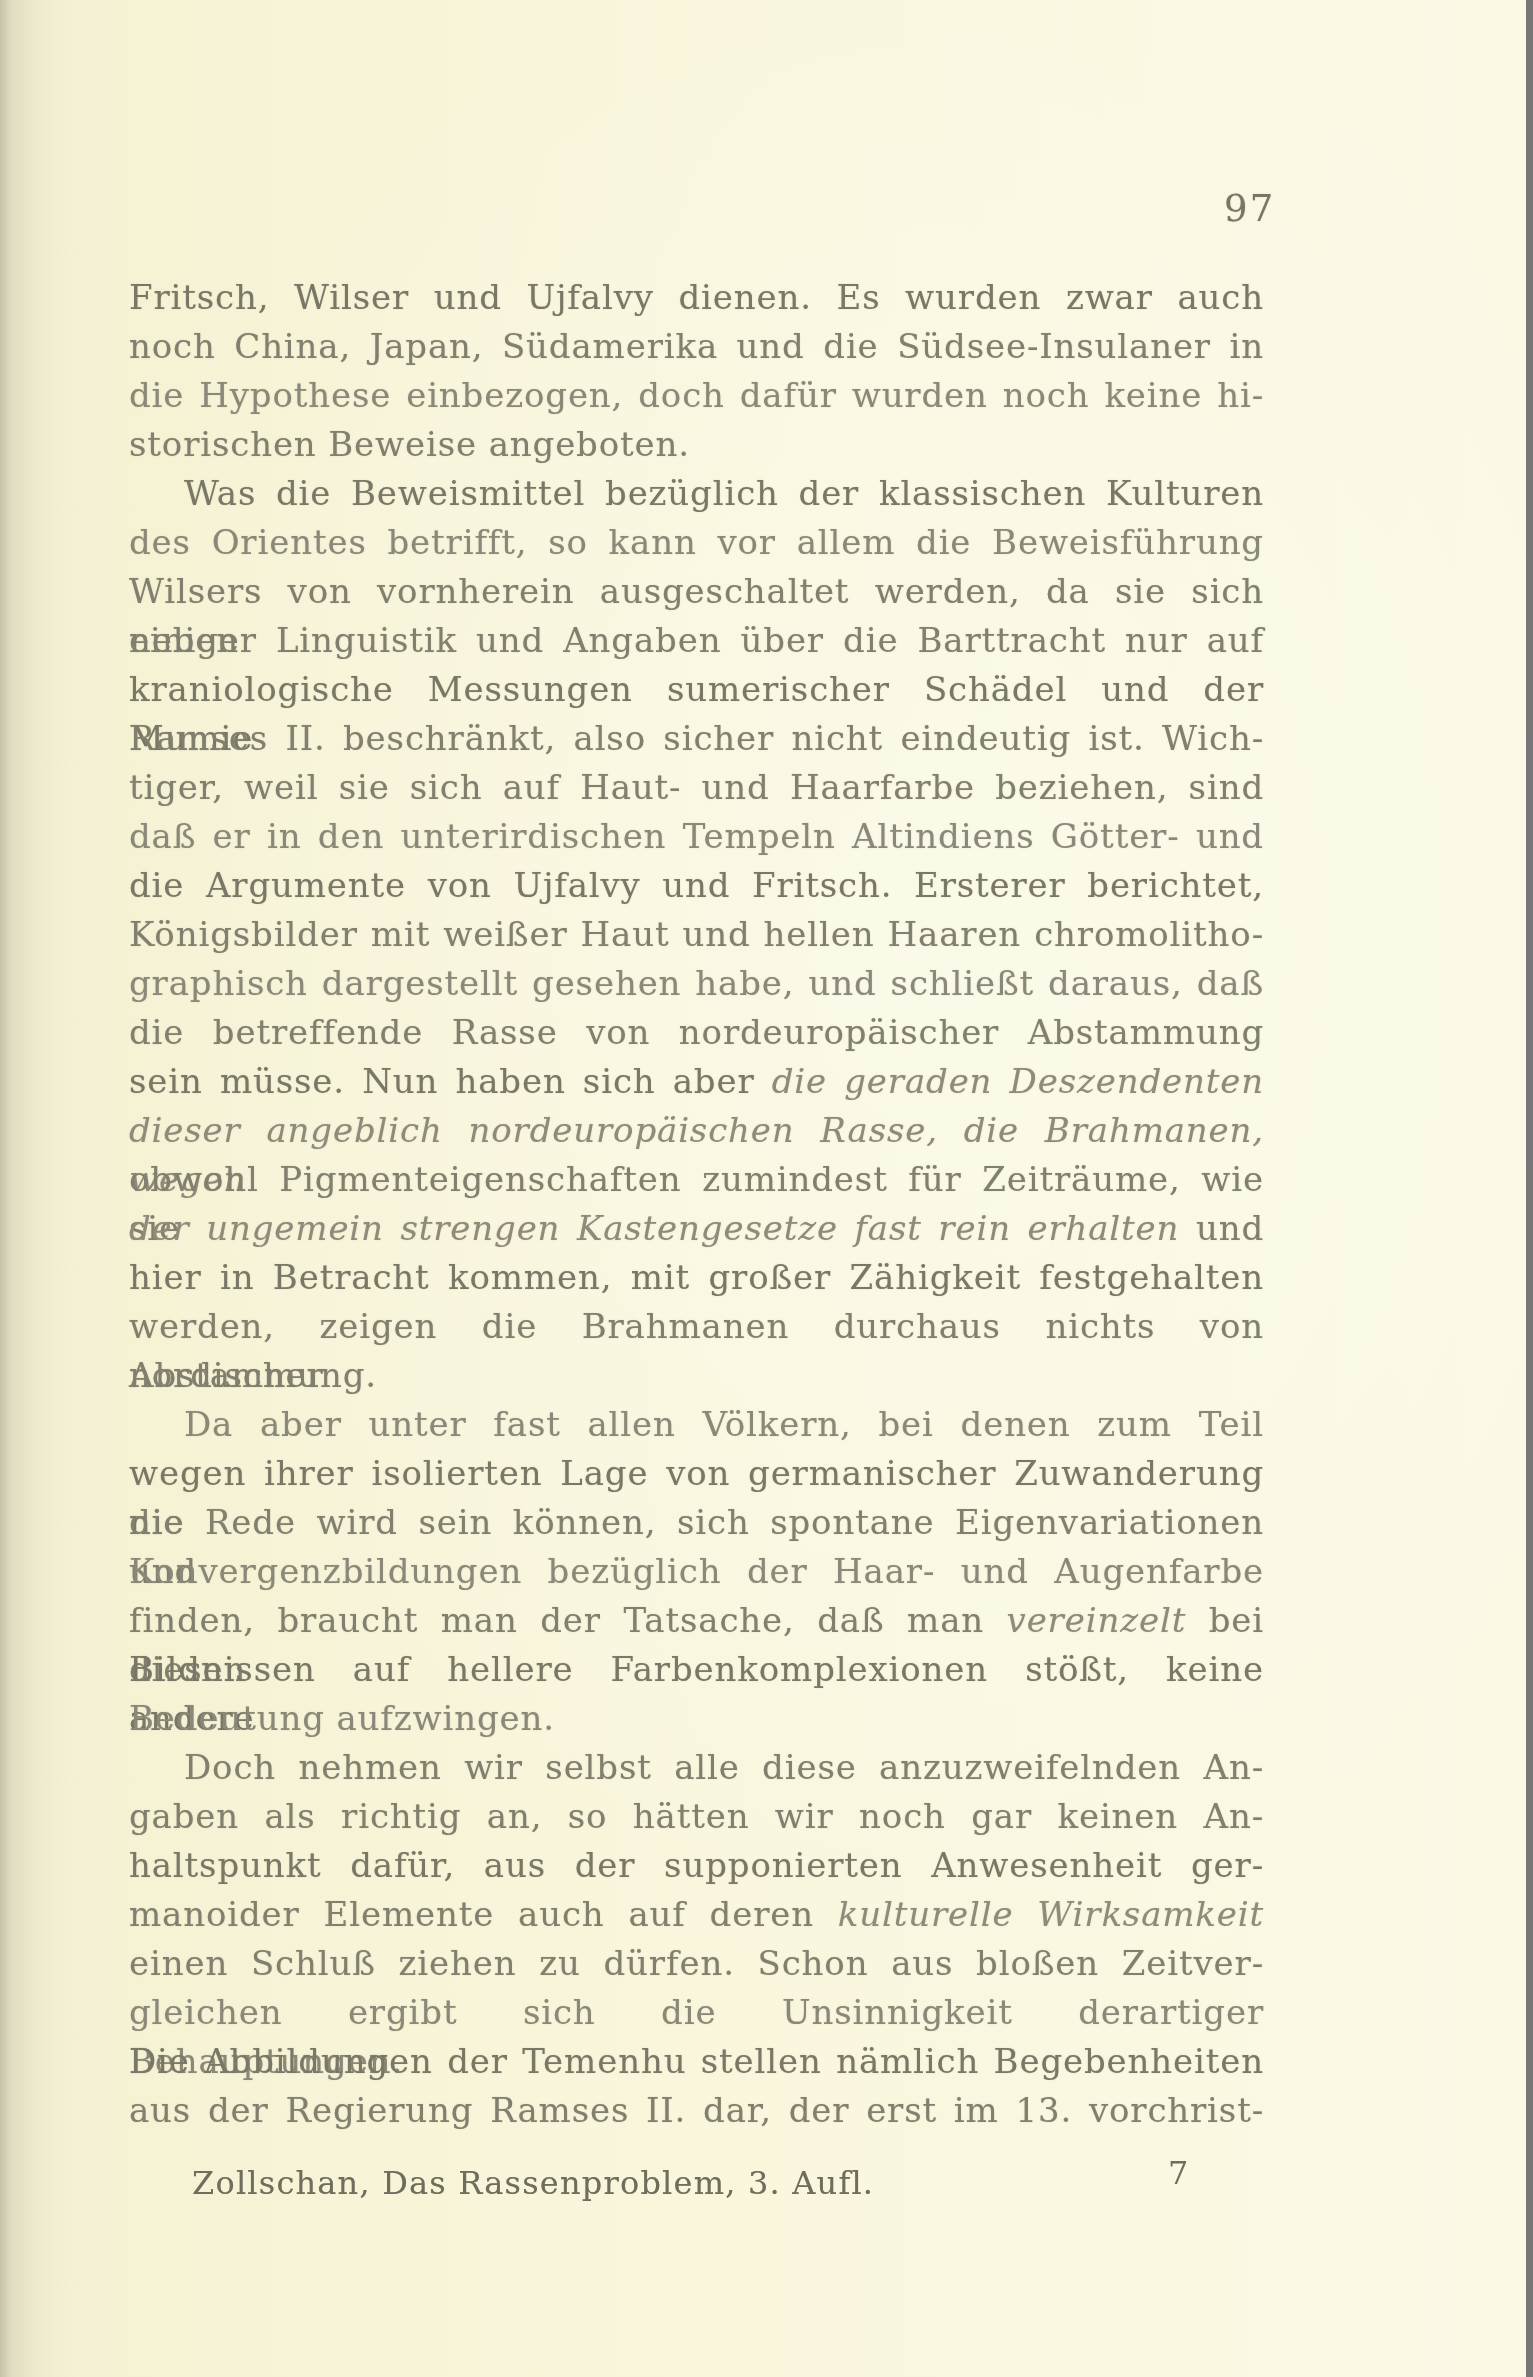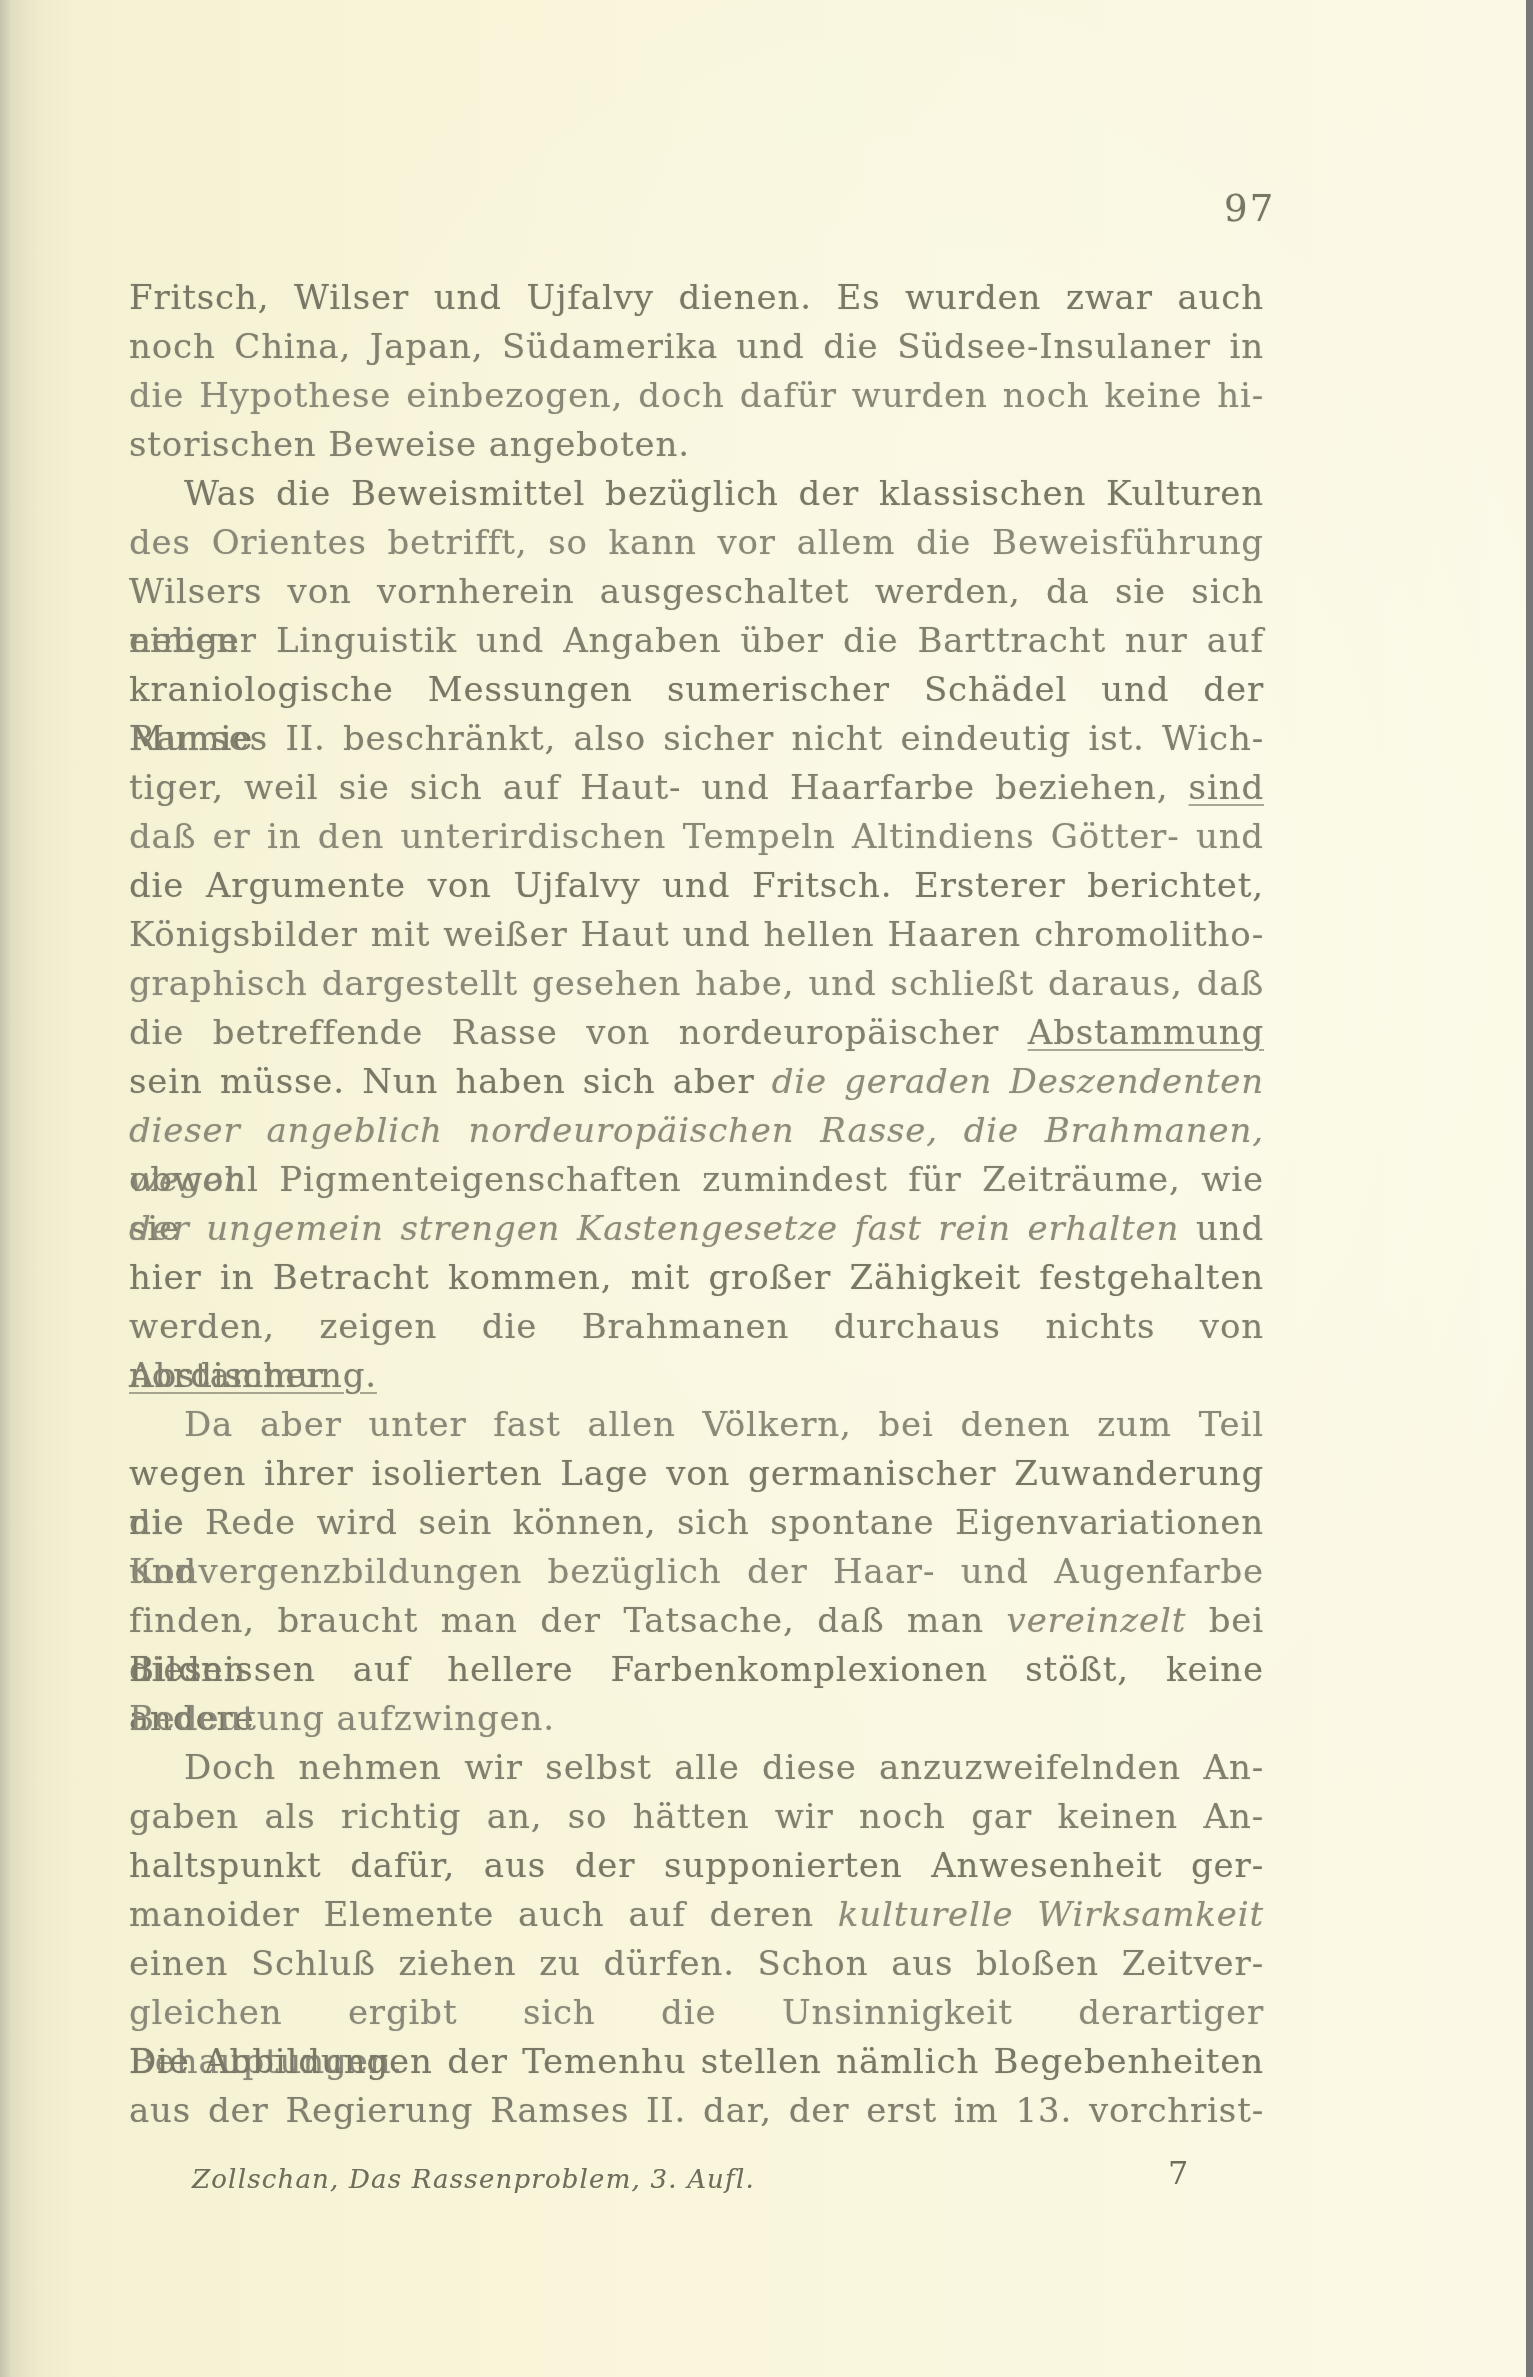--- a/index.html
+++ b/index.html
@@ -38,33 +38,31 @@
     white-space:normal;
     color:#817f6e;
     text-shadow:0 0 1.2px rgba(128,126,108,0.35);
   }
   .line:nth-child(3n){color:#8a8878;}
   .line:nth-child(4n+1){color:#797765;}
   .line.ind{text-indent:55px;}
   .line.last{text-align-last:left;}
   .it{font-style:italic;color:#8e8b7a;}
   .ul{
-    text-decoration:underline;
     text-decoration-thickness:1.7px;
     text-underline-offset:5.2px;
     text-decoration-color:rgba(110,108,90,0.40);
   }
   .footer-citation{
     position:absolute;
     left:192px;top:2164px;
-    font-size:26px;line-height:1.2;
+    font-size:32px;line-height:1.2;
     letter-spacing:1.2px;
     color:#6f6d5c;
     text-shadow:0 0 0.6px rgba(110,108,92,0.4);
-    font-style:italic;
   }
   .folio-number{
     position:absolute;
     left:1168px;top:2154px;
     font-size:32px;line-height:1.2;
     color:#6f6d5c;
   }
 </style>
 </head>
 <body>

